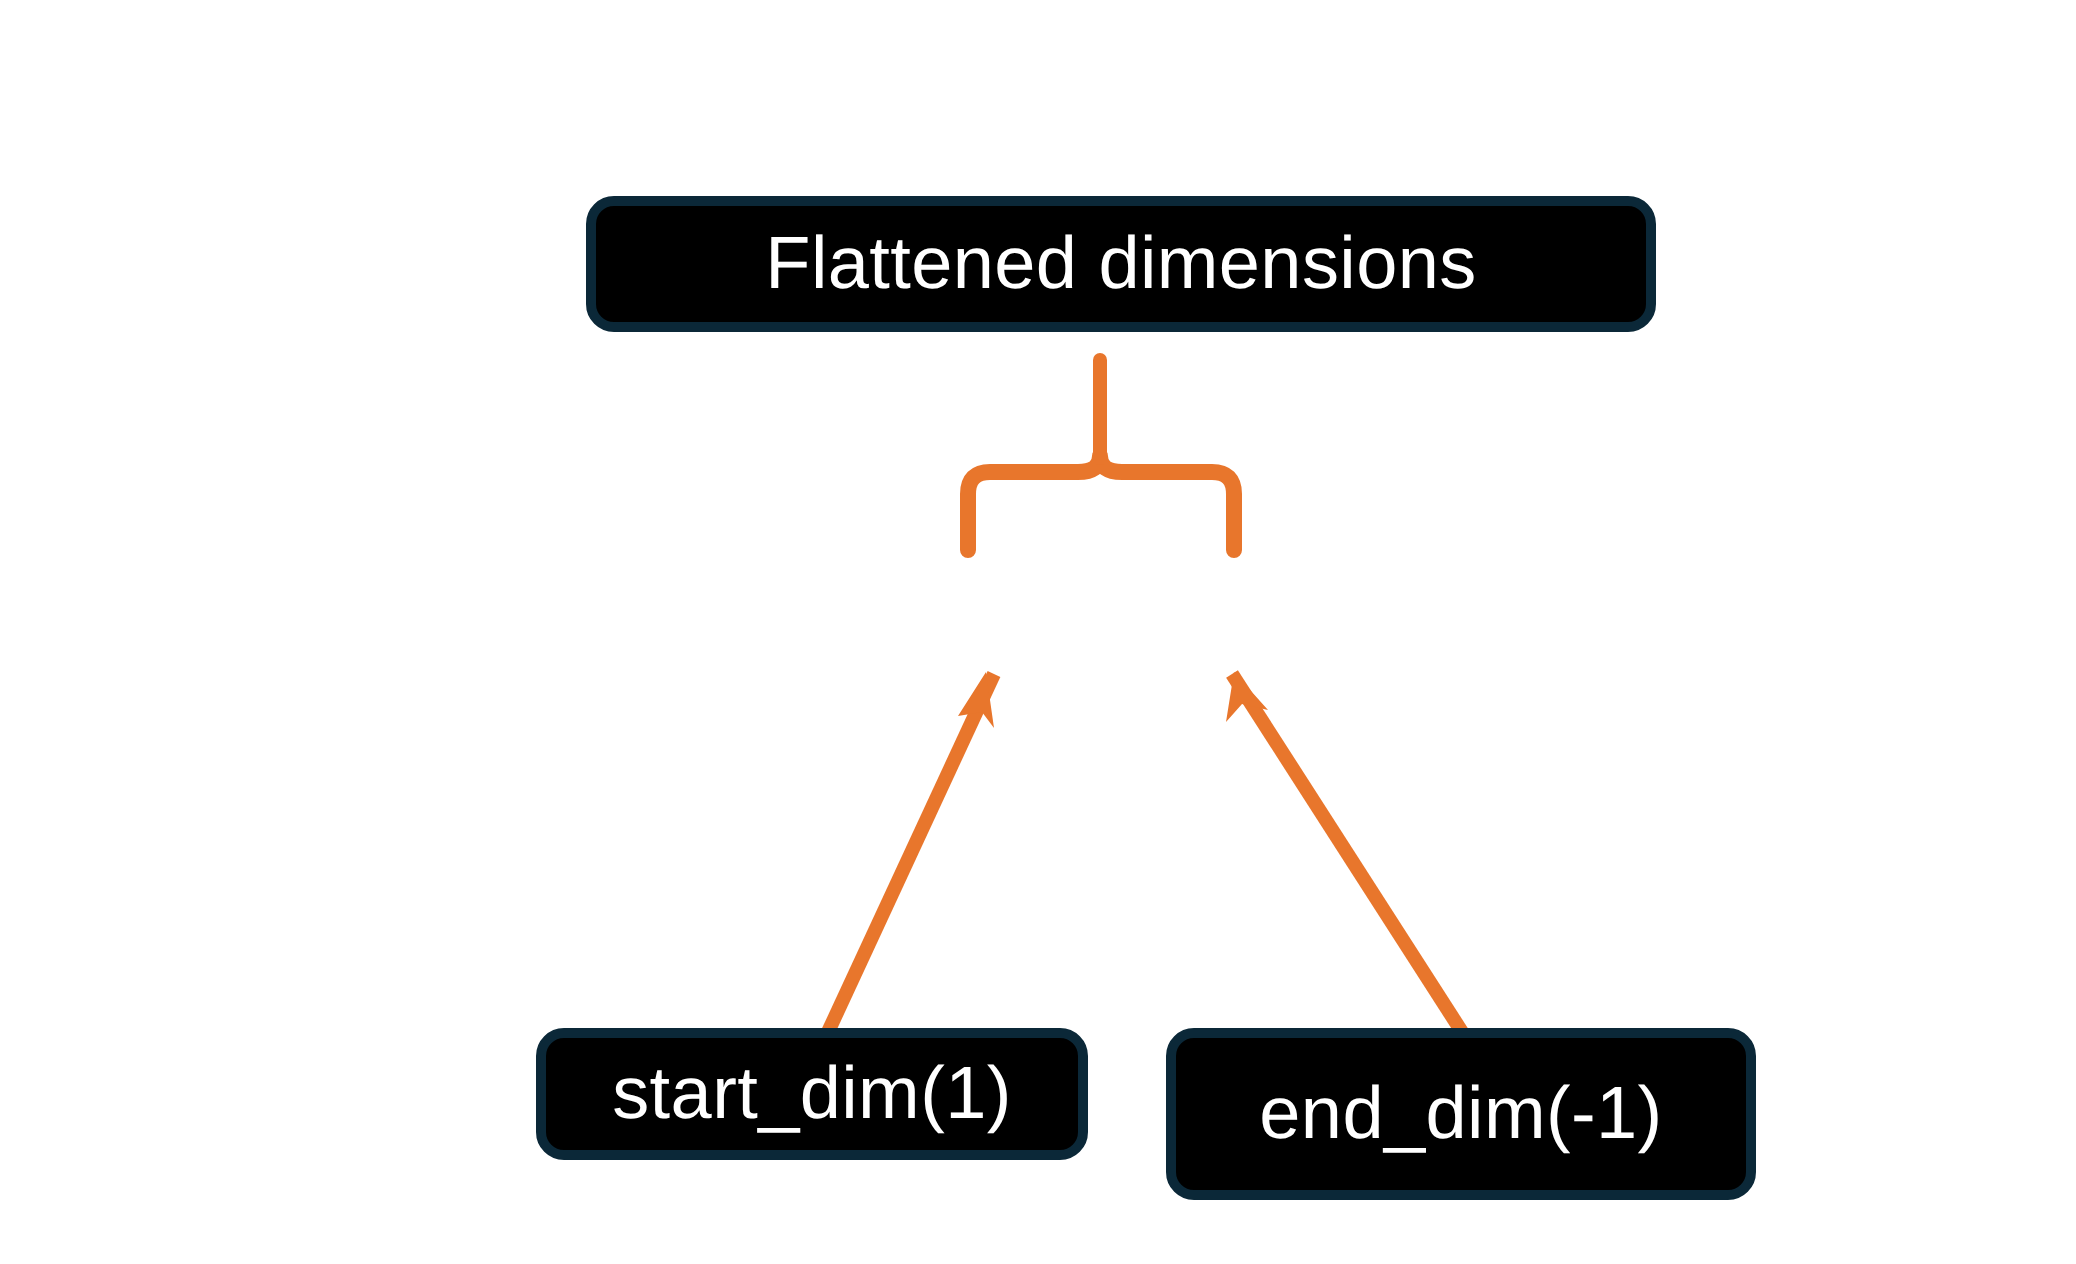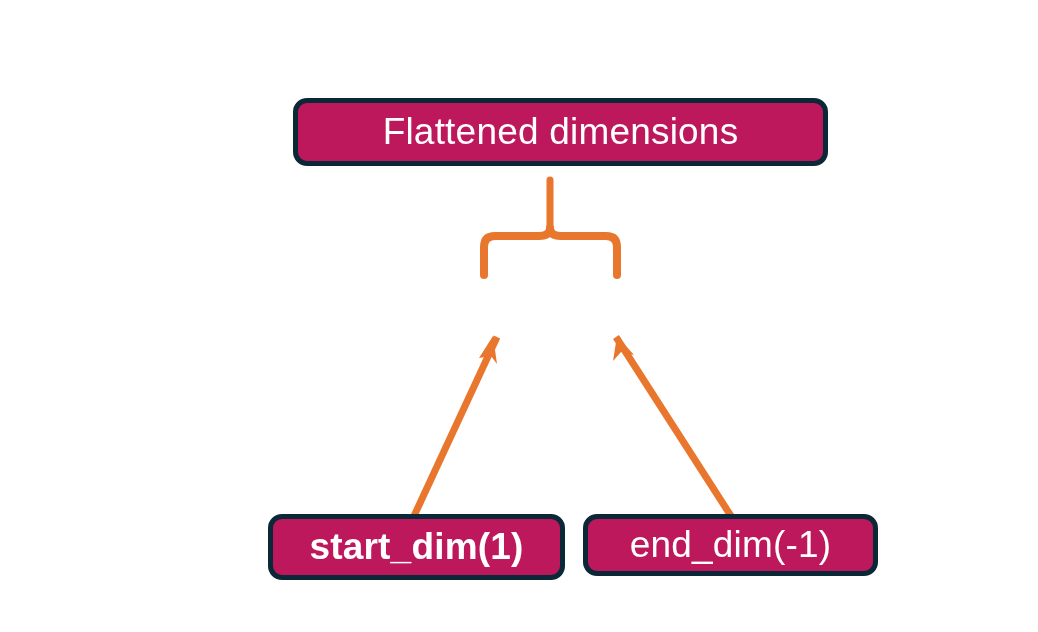--- a/index.html
+++ b/index.html
@@ -14,21 +14,21 @@
   #canvas {
     position: relative;
     width: 1038px;
     height: 632px;
     background: #ffffff;
     overflow: hidden;
   }
   .box {
     position: absolute;
     box-sizing: border-box;
-    background: #be185d;
+    background: #000000;
     border: 5px solid #0b2838;
     border-radius: 16px;
     display: flex;
     align-items: center;
     justify-content: center;
     color: #ffffff;
     font-family: "Liberation Sans", sans-serif;
     font-weight: 400;
     letter-spacing: 0.2px;
     white-space: nowrap;
@@ -60,31 +60,30 @@
     left: 224px;
     top: 52px;
     font-size: 54px;
     color: #ffffff;
     white-space: nowrap;
   }
   
   #box-start-dim {
     left: 268px;
     top: 514px;
-    width: 297px;
+    width: 276px;
     height: 66px;
     border-radius: 14px;
     font-size: 37px;
-    font-weight: bold;
   }
   #box-end-dim {
     left: 583px;
     top: 514px;
     width: 295px;
-    height: 62px;
+    height: 86px;
     border-radius: 14px;
     font-size: 37px;
   }
   
   .overlay {
     position: absolute;
     left: 0;
     top: 0;
     width: 1038px;
     height: 632px;

